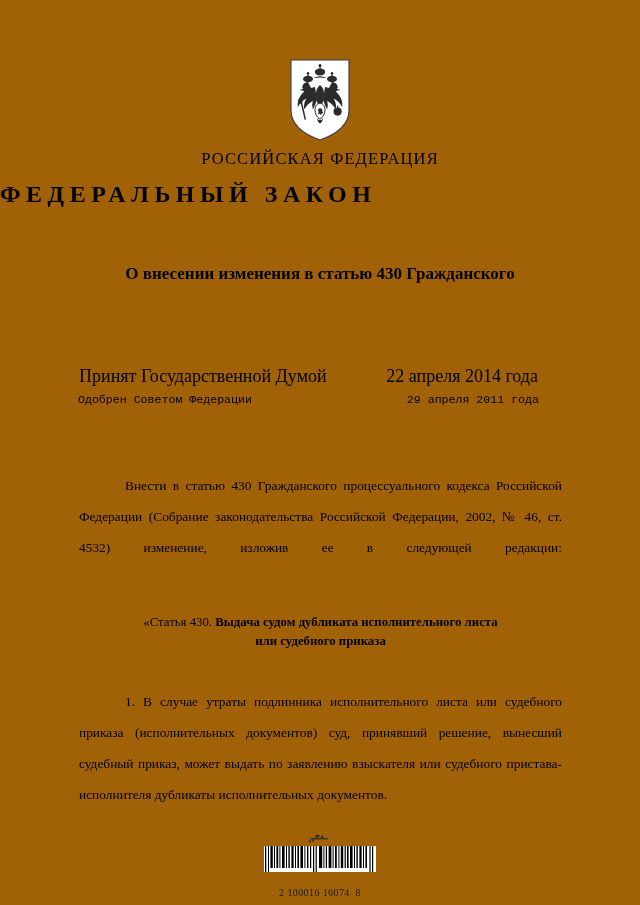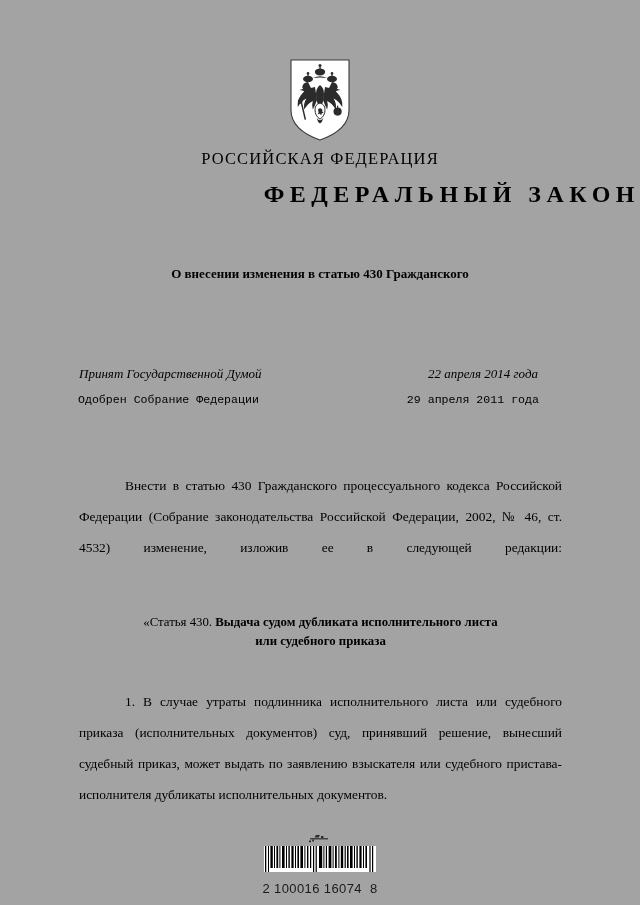--- a/index.html
+++ b/index.html
@@ -15,21 +15,21 @@
     font-family: "Liberation Serif", "DejaVu Serif", serif;
     color: #000000;
     -webkit-font-smoothing: antialiased;
   }
 
   .page {
     position: absolute;
     inset: 0;
     width: 640px;
     height: 905px;
-    background: #a3a3a3;
+    background: #a16207;
   }
 
   
   .emblem-wrap {
     position: absolute;
     top: 58px;
     left: 0;
     width: 640px;
     display: flex;
     justify-content: center;
@@ -50,55 +50,54 @@
     font-size: 16.5px;
     letter-spacing: 1.15px;
     font-weight: 400;
     white-space: nowrap;
   }
   .law-title {
     position: absolute;
     top: 181px;
     left: 0;
     width: 640px;
-    text-align: right;
+    text-align: left;
     font-size: 24px;
     font-weight: 700;
     letter-spacing: 5.5px;
     white-space: nowrap;
   }
 
   
   .subtitle {
     position: absolute;
     top: 264px;
     left: 120px;
     width: 400px;
     text-align: center;
-    font-size: 13px;
+    font-size: 17px;
     font-weight: 700;
     line-height: 19px;
   }
   .subtitle .ln { display: block; }
 
   
   .adopt {
     position: absolute;
     left: 75px;
     width: 491px;
   }
   .adopt-row {
     display: flex;
     justify-content: space-between;
     align-items: baseline;
   }
   .adopt-duma {
     top: 366px;
-    font-size: 13px;
-    font-style: italic;
+    font-size: 18px;
   }
   .adopt-duma .adopt-label { padding-left: 4px; }
   .adopt-duma .adopt-date { padding-right: 28px; }
 
   .adopt-sf {
     top: 393px;
     font-family: "Liberation Mono", "DejaVu Sans Mono", monospace;
     font-size: 11.6px;
   }
   .adopt-sf .adopt-label { padding-left: 3px; }
@@ -155,23 +154,23 @@
   }
   .printer-mark {
     width: 26px;
     height: 11px;
     margin-bottom: 1px;
   }
   .barcode-bars {
     display: block;
   }
   .barcode-digits {
-    margin-top: 9px;
-    font-family: Liberation Sans, sans-serif;
-    font-size: 13px;
+    margin-top: 15px;
+    font-family: Liberation Serif, serif;
+    font-size: 10px;
     letter-spacing: 0.4px;
     white-space: pre;
     color: #1a1a1a;
   }
 </style>
 </head>
 <body>
 
 <div class="page">
 
@@ -226,21 +225,21 @@
   <div class="subtitle">
     <span class="ln">О внесении изменения в статью 430 Гражданского</span>
   </div>
 
   <div class="adopt adopt-row adopt-duma" style="top:366px;">
     <span class="adopt-label">Принят Государственной Думой</span>
     <span class="adopt-date">22 апреля 2014 года</span>
   </div>
 
   <div class="adopt adopt-row adopt-sf" style="top:393px;">
-    <span class="adopt-label">Одобрен Собрание Федерации</span>
+    <span class="adopt-label">Одобрен Советом Федерации</span>
     <span class="adopt-date">29 апреля 2011 года</span>
   </div>
 
   <div class="body-block">
 
     <p class="para">Внести в статью 430 Гражданского процессуального кодекса Российской Федерации (Собрание законодательства Российской Федерации, 2002, № 46, ст. 4532) изменение, изложив ее в следующей редакции:</p>
 
     <div class="article-head">
       <span class="reg">«Статья 430.</span><span>&nbsp;</span><span>Выдача судом дубликата исполнительного листа</span>
       <span class="ln2">или судебного приказа</span>

